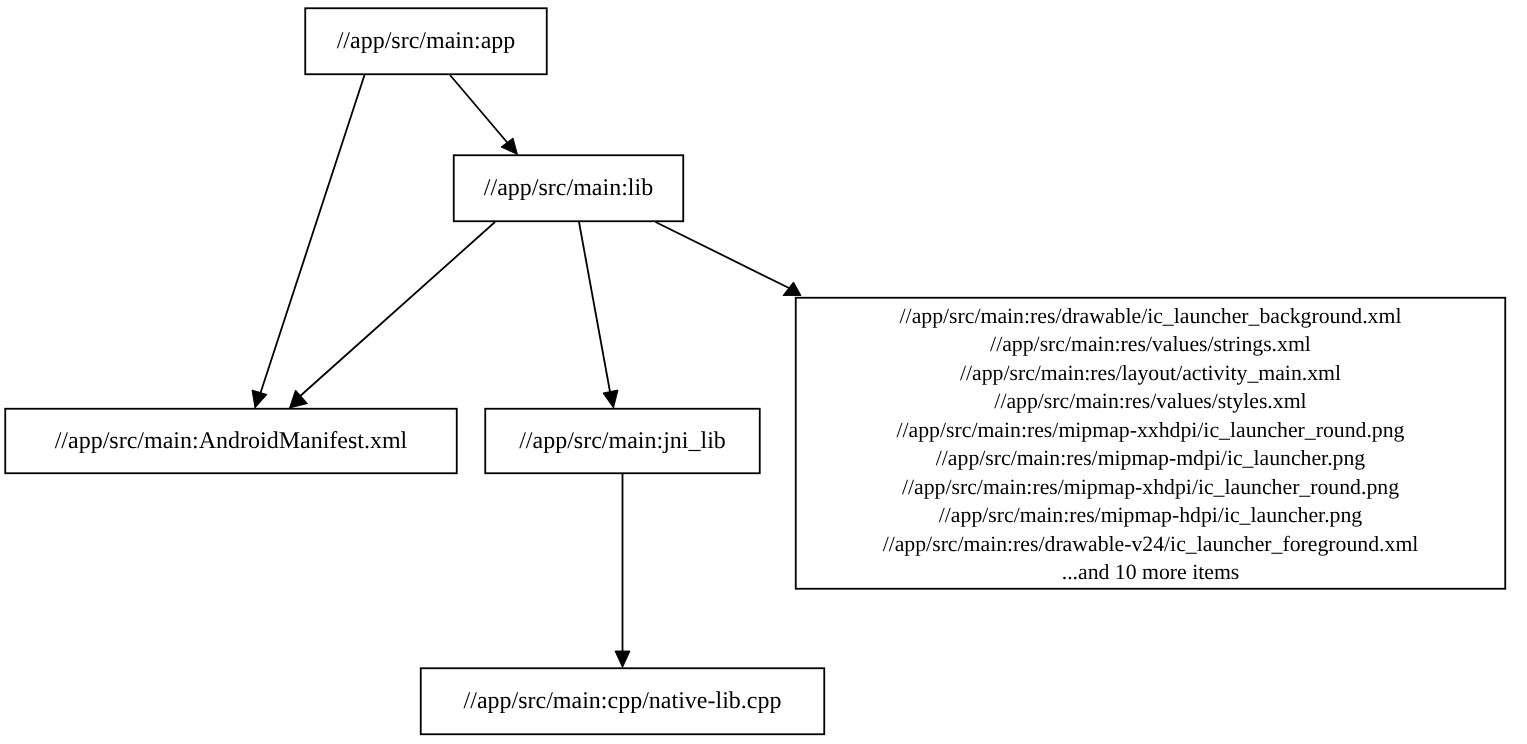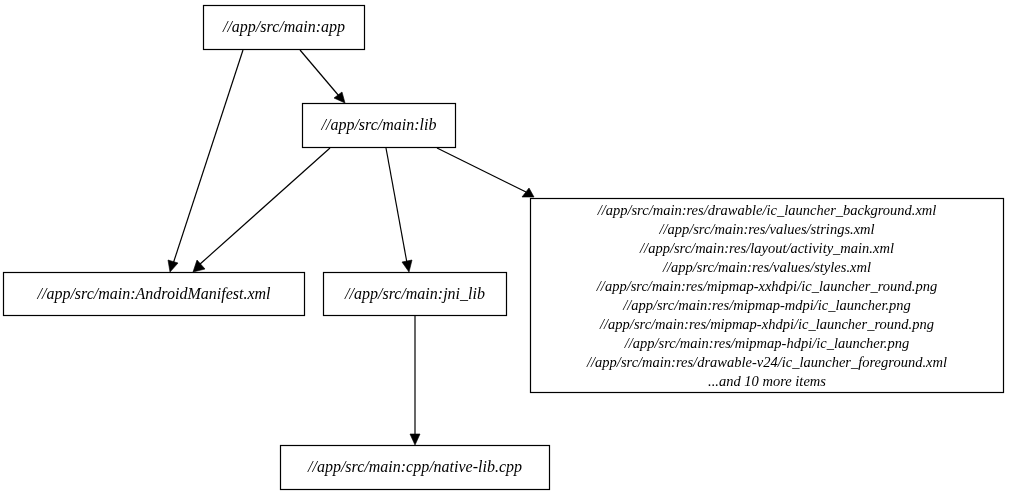--- a/index.html
+++ b/index.html
@@ -11,21 +11,20 @@
   body {
     width: 1018px;
     height: 496px;
     overflow: hidden;
     font-family: "Liberation Serif", "DejaVu Serif", serif;
   }
   #graph-root {
     position: relative;
     width: 1018px;
     height: 496px;
-    font-style: italic;
   }
   svg#graph-canvas {
     display: block;
     width: 1018px;
     height: 496px;
   }
   .node-box {
     fill: #ffffff;
     stroke: #000000;
     stroke-width: 1.2;

